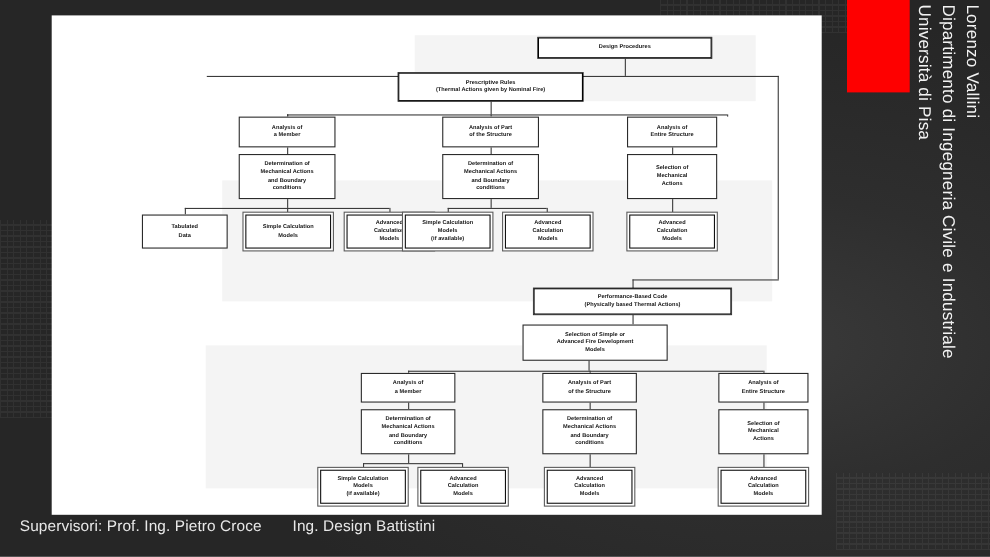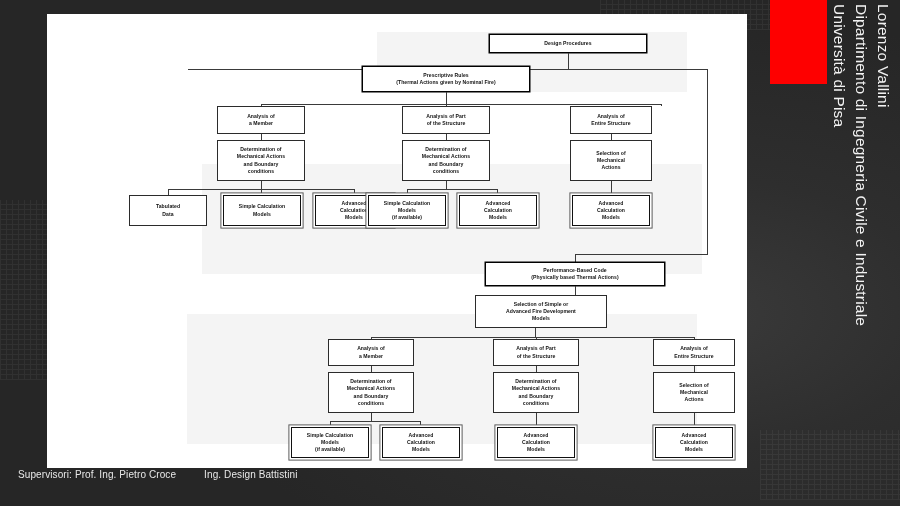--- a/index.html
+++ b/index.html
@@ -67,21 +67,21 @@
     letter-spacing:.2px;
     white-space:nowrap;
   }
   #vtitle div{display:block;}
 
   
   #footer{
     position:absolute;left:18px;top:468px;width:480px;height:36px;
     color:#e8e8e8;
     font-family:"Liberation Sans", sans-serif;
-    font-size:10px;line-height:1.45;
+    font-size:14px;line-height:1.45;
     letter-spacing:.1px;
   }
   .frow{display:flex;}
   .fcol-a{white-space:pre;}
   .fcol-b{margin-left:28px;white-space:pre;}
 </style>
 </head>
 <body>
 
 <div id="slide">

